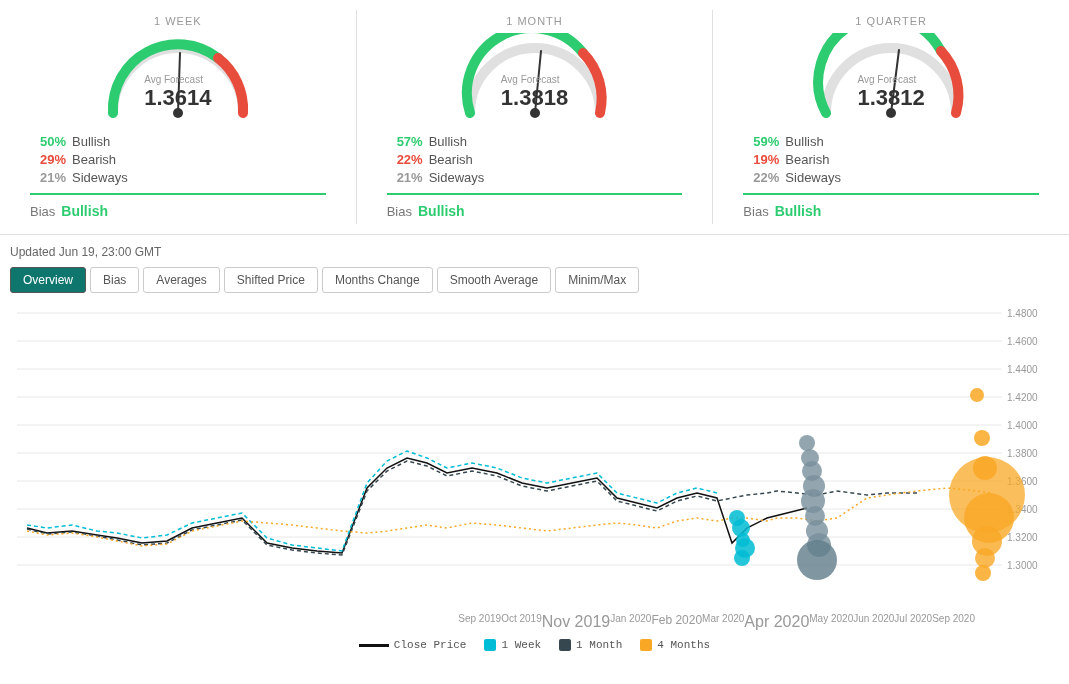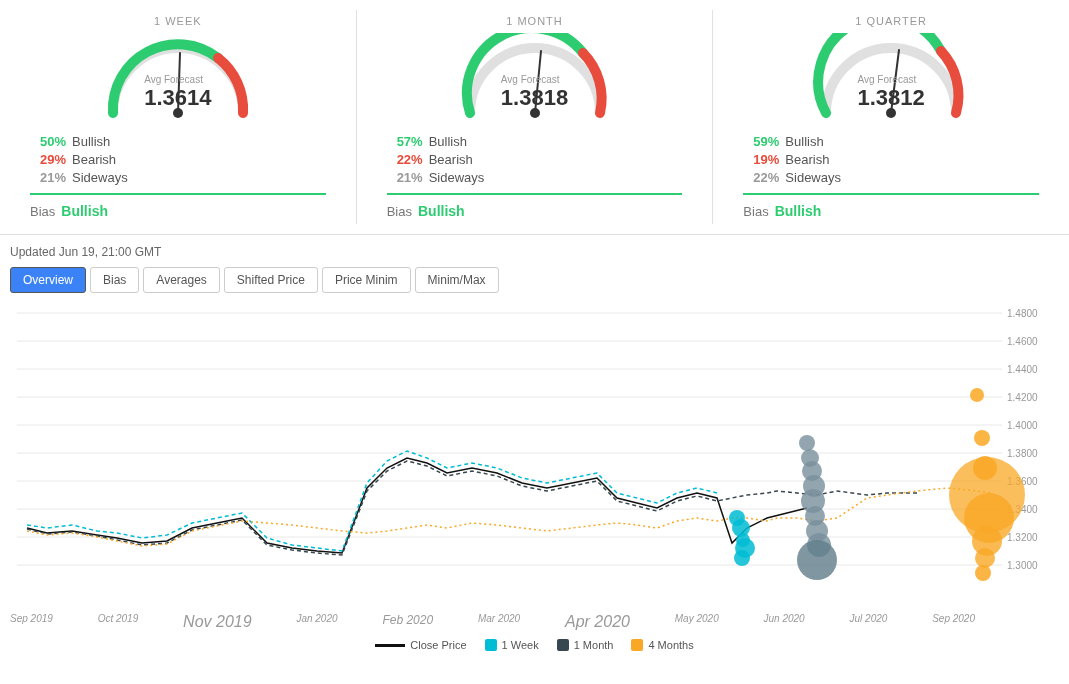--- a/index.html
+++ b/index.html
@@ -83,38 +83,39 @@
     .tab-btn {
       padding: 5px 12px;
       border: 1px solid #ccc;
       background: #fff;
       border-radius: 3px;
       cursor: pointer;
       font-size: 12px;
       color: #555;
     }
     .tab-btn.active {
-      background: #3b82f6;
+      background: #0f766e;
       color: #fff;
       border-color: #555;
     }
 
     .chart-area {
       position: relative;
       padding: 0 17px;
       height: 310px;
     }
 
     .legend-row {
       display: flex;
       justify-content: center;
       gap: 18px;
       padding: 8px 0 5px 0;
       font-size: 11px;
       color: #555;
+      font-family: Liberation Mono, monospace;
     }
     .legend-item {
       display: flex;
       align-items: center;
       gap: 5px;
     }
     .legend-dot {
       width: 12px;
       height: 12px;
       border-radius: 2px;
@@ -228,28 +229,29 @@
         <span class="stat-label">Sideways</span>
       </div>
       <div class="bias-row">
         <span class="bias-label">Bias</span>
         <span class="bias-value">Bullish</span>
       </div>
     </div>
   </div>
 </div>
 
-<div class="updated-text">Updated Jun 19, 21:00 GMT</div>
+<div class="updated-text">Updated Jun 19, 23:00 GMT</div>
 
 <div class="tabs-row">
   <button class="tab-btn active">Overview</button>
   <button class="tab-btn">Bias</button>
   <button class="tab-btn">Averages</button>
   <button class="tab-btn">Shifted Price</button>
-  <button class="tab-btn">Price Minim</button>
+  <button class="tab-btn">Months Change</button>
+  <button class="tab-btn">Smooth Average</button>
   <button class="tab-btn">Minim/Max</button>
 </div>
 
 <div class="chart-area">
   <svg width="1049" height="300" viewBox="0 0 1049 300">
 
     <defs>
       <clipPath id="chartClip">
         <rect x="0" y="0" width="980" height="280"></rect>
       </clipPath>
@@ -315,21 +317,21 @@
       <circle cx="968" cy="165" r="12" fill="#f9a825" opacity="0.85"></circle>
       <circle cx="970" cy="192" r="38" fill="#f9a825" opacity="0.75"></circle>
       <circle cx="972" cy="215" r="25" fill="#f9a825" opacity="0.8"></circle>
       <circle cx="970" cy="238" r="15" fill="#f9a825" opacity="0.8"></circle>
       <circle cx="968" cy="255" r="10" fill="#f9a825" opacity="0.8"></circle>
       <circle cx="966" cy="270" r="8" fill="#f9a825" opacity="0.85"></circle>
     </g>
   </svg>
 </div>
 
-<div style="display:flex; padding: 0 10px 0 10px; justify-content: space-between; width: 985px; font-style: italic;">
+<div style="display:flex; padding: 0 10px 0 10px; justify-content: flex-end; width: 985px;">
   <span style="font-size:10px; color:#999;">Sep 2019</span>
   <span style="font-size:10px; color:#999;">Oct 2019</span>
   <span style="font-size:16px; color:#999;">Nov 2019</span>
   <span style="font-size:10px; color:#999;">Jan 2020</span>
   <span style="font-size:12px; color:#999;">Feb 2020</span>
   <span style="font-size:10px; color:#999;">Mar 2020</span>
   <span style="font-size:16px; color:#999;">Apr 2020</span>
   <span style="font-size:10px; color:#999;">May 2020</span>
   <span style="font-size:10px; color:#999;">Jun 2020</span>
   <span style="font-size:10px; color:#999;">Jul 2020</span>

